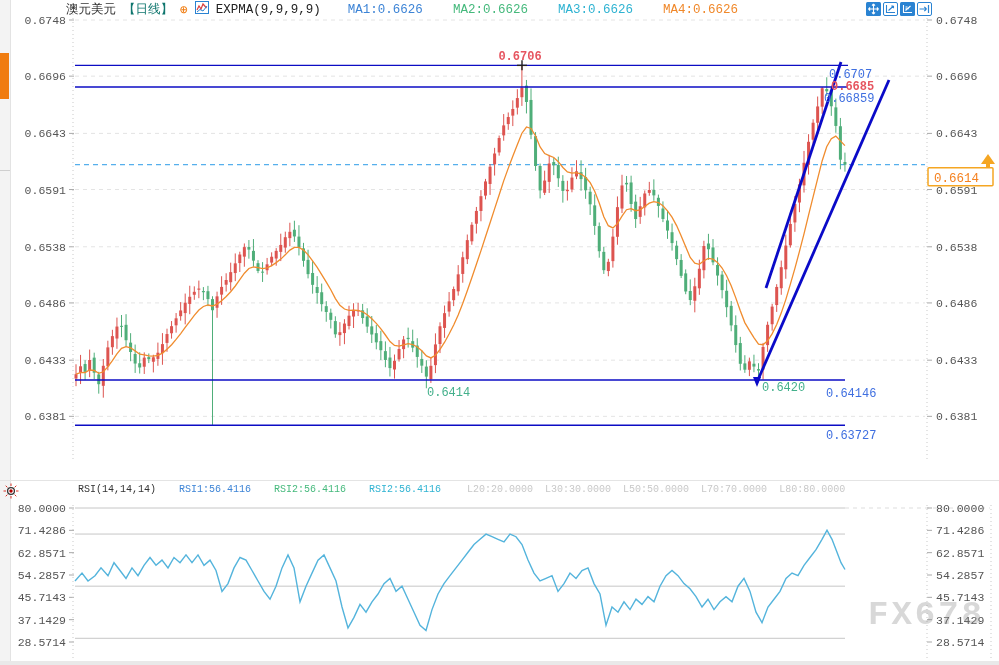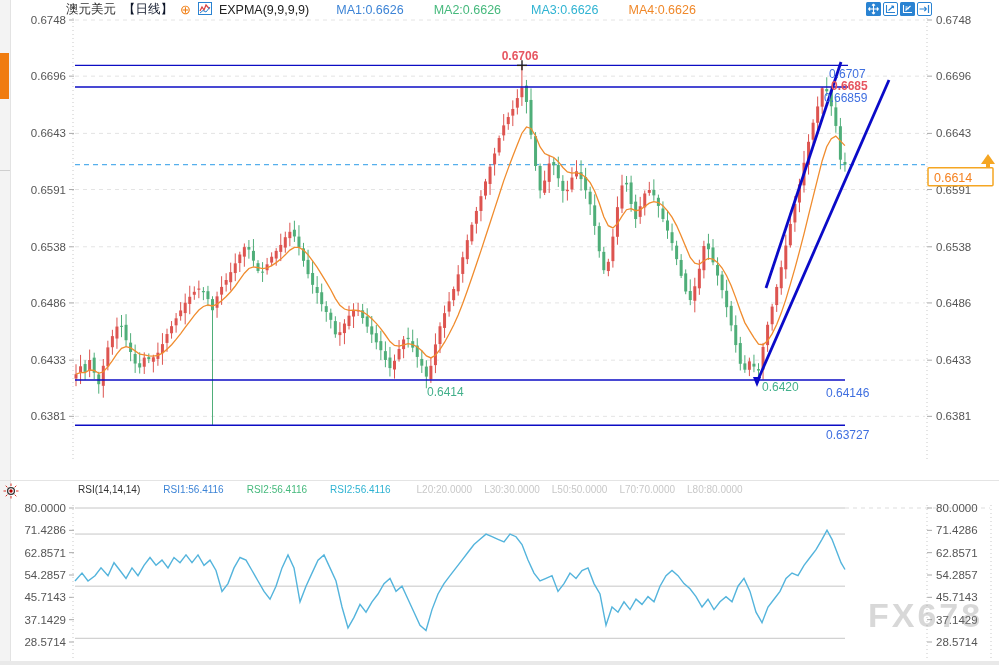--- a/index.html
+++ b/index.html
@@ -1,27 +1,27 @@
 <!DOCTYPE html>
 <html><head>
 <meta charset="utf-8">
 <style>
   html,body{margin:0;padding:0;background:#fff;}
   .app{position:relative;width:999px;height:665px;background:#fff;overflow:hidden;
-       font-family:Liberation Sans, sans-serif;}
+       font-family:Liberation Mono, monospace;}
   .left-strip{position:absolute;left:0;top:0;width:10px;height:665px;background:#f3f3f3;border-right:1px solid #e3e3e3;}
   .orange-block{position:absolute;left:0;top:53px;width:9px;height:46px;background:#f07c10;}
   .strip-divider{position:absolute;left:0;top:170px;width:10px;height:1px;background:#cfcfcf;}
   .pane-sep{position:absolute;left:0;top:480px;width:999px;height:1px;background:#e4e4e4;}
   .bottom-bar{position:absolute;left:0;top:661px;width:999px;height:4px;background:#e9e9e9;}
   .main-header{position:absolute;left:66px;top:1px;height:17px;display:flex;align-items:center;
        font-size:12.5px;color:#333;white-space:nowrap;z-index:5;}
   .main-header > *{margin-right:7px;}
   .main-header .sym{color:#333;}
-  .main-header .period{color:#0f172a;}
+  .main-header .period{color:#0f766e;}
   .main-header .plus{color:#f07c10;font-size:13px;}
   .main-header .ind{color:#222;}
   .ma-wrap span{margin-right:10px;margin-left:20px;}
   .toolbar{position:absolute;top:2px;left:866px;display:flex;z-index:6;}
   .toolbar .tbi{width:15px;height:14px;margin-right:2px;cursor:pointer;}
   .rsi-header{position:absolute;left:78px;top:484px;font-size:10px;color:#333;white-space:nowrap;z-index:5;display:flex;}
   .rsi-header > *{margin-right:13px;}
   .rsi-vals span{margin-right:13px;padding-left:10px;}
   .rsi-lvls span{margin-right:12px;color:#c8c8c8;}
   .watermark{position:absolute;left:868px;top:596px;font-size:34px;font-weight:bold;

